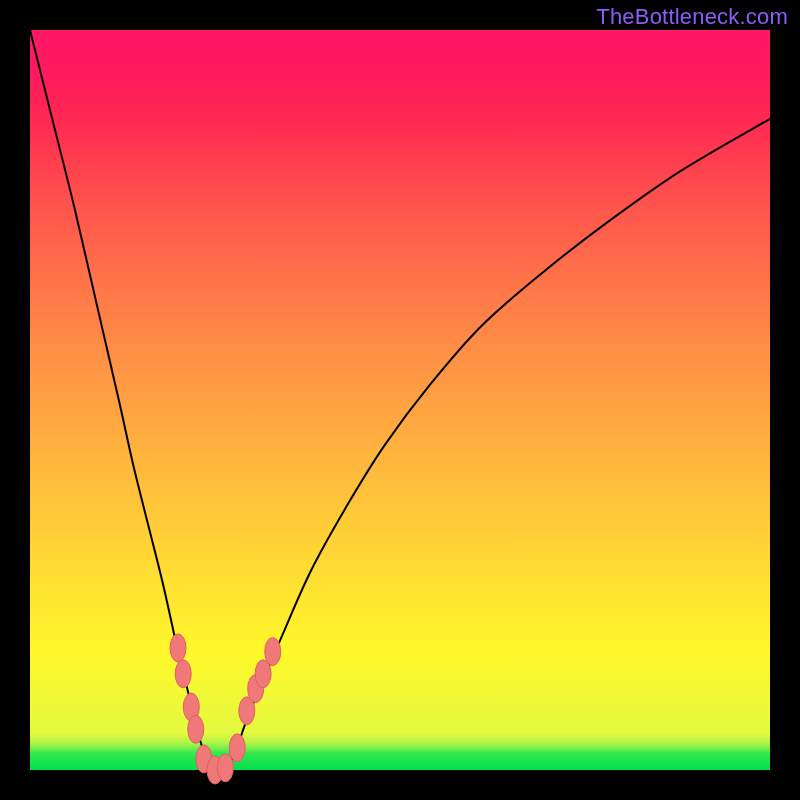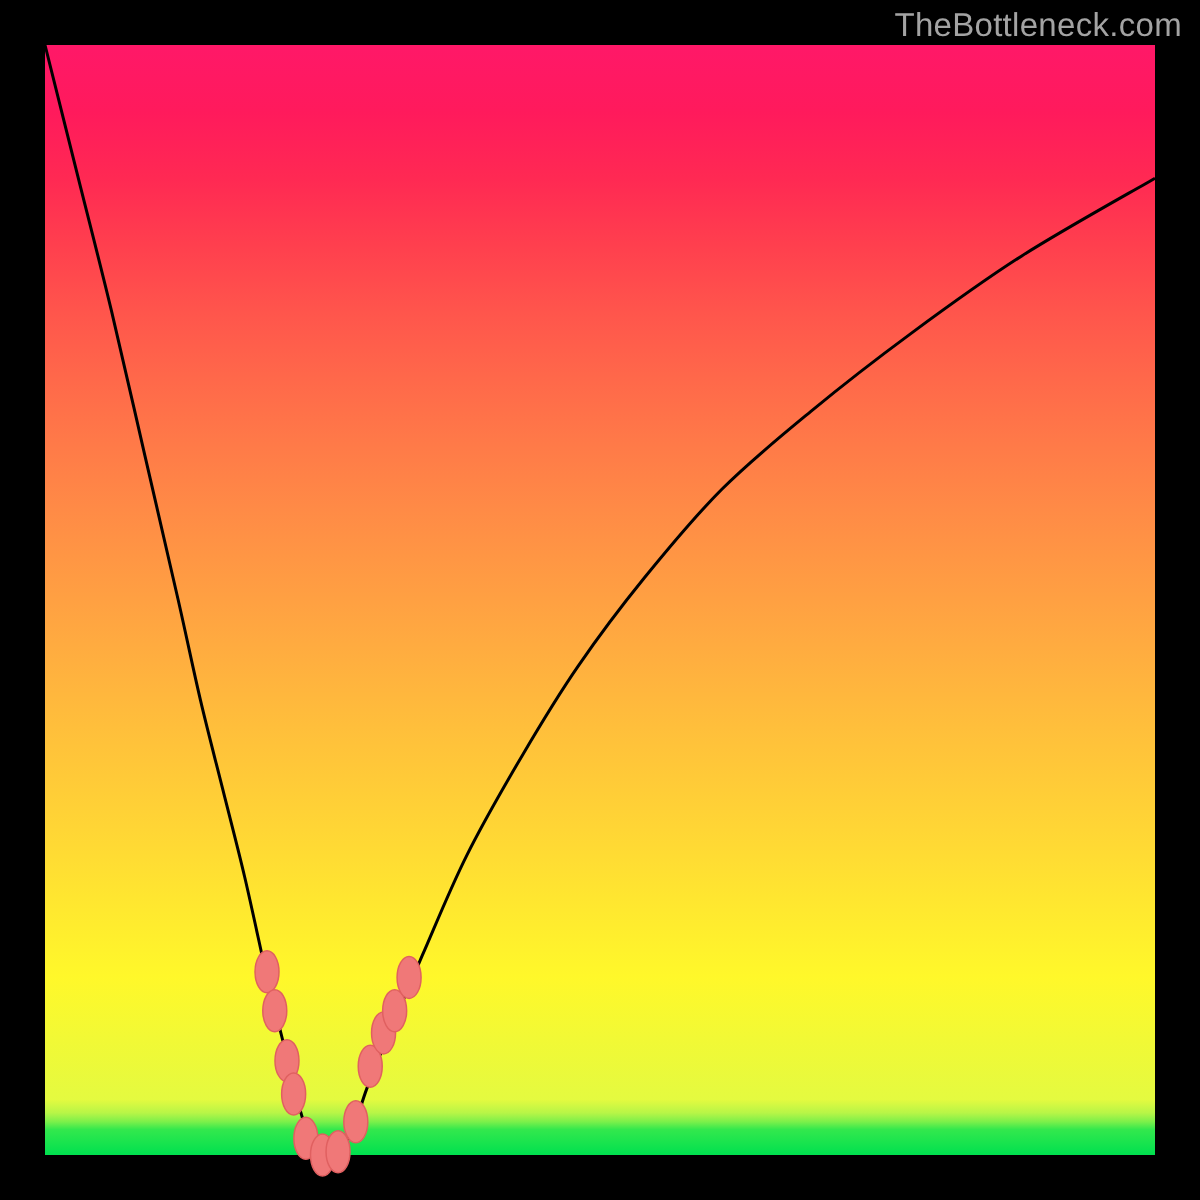--- a/index.html
+++ b/index.html
@@ -45,21 +45,21 @@
       #ff3f4e 82%,
       #ff2953 88%,
       #ff1a5c 94%,
       #ff1868 100%
     );
   }
   .watermark {
     position: absolute;
     top: 4px;
     right: 12px;
-    color: #a3a3a3;
+    color: #8b5cf6;
     font-size: 22px;
     font-weight: 500;
     letter-spacing: 0.2px;
     user-select: none;
   }
   svg.overlay {
     position: absolute;
     left: 0;
     top: 0;
     width: 740px;

